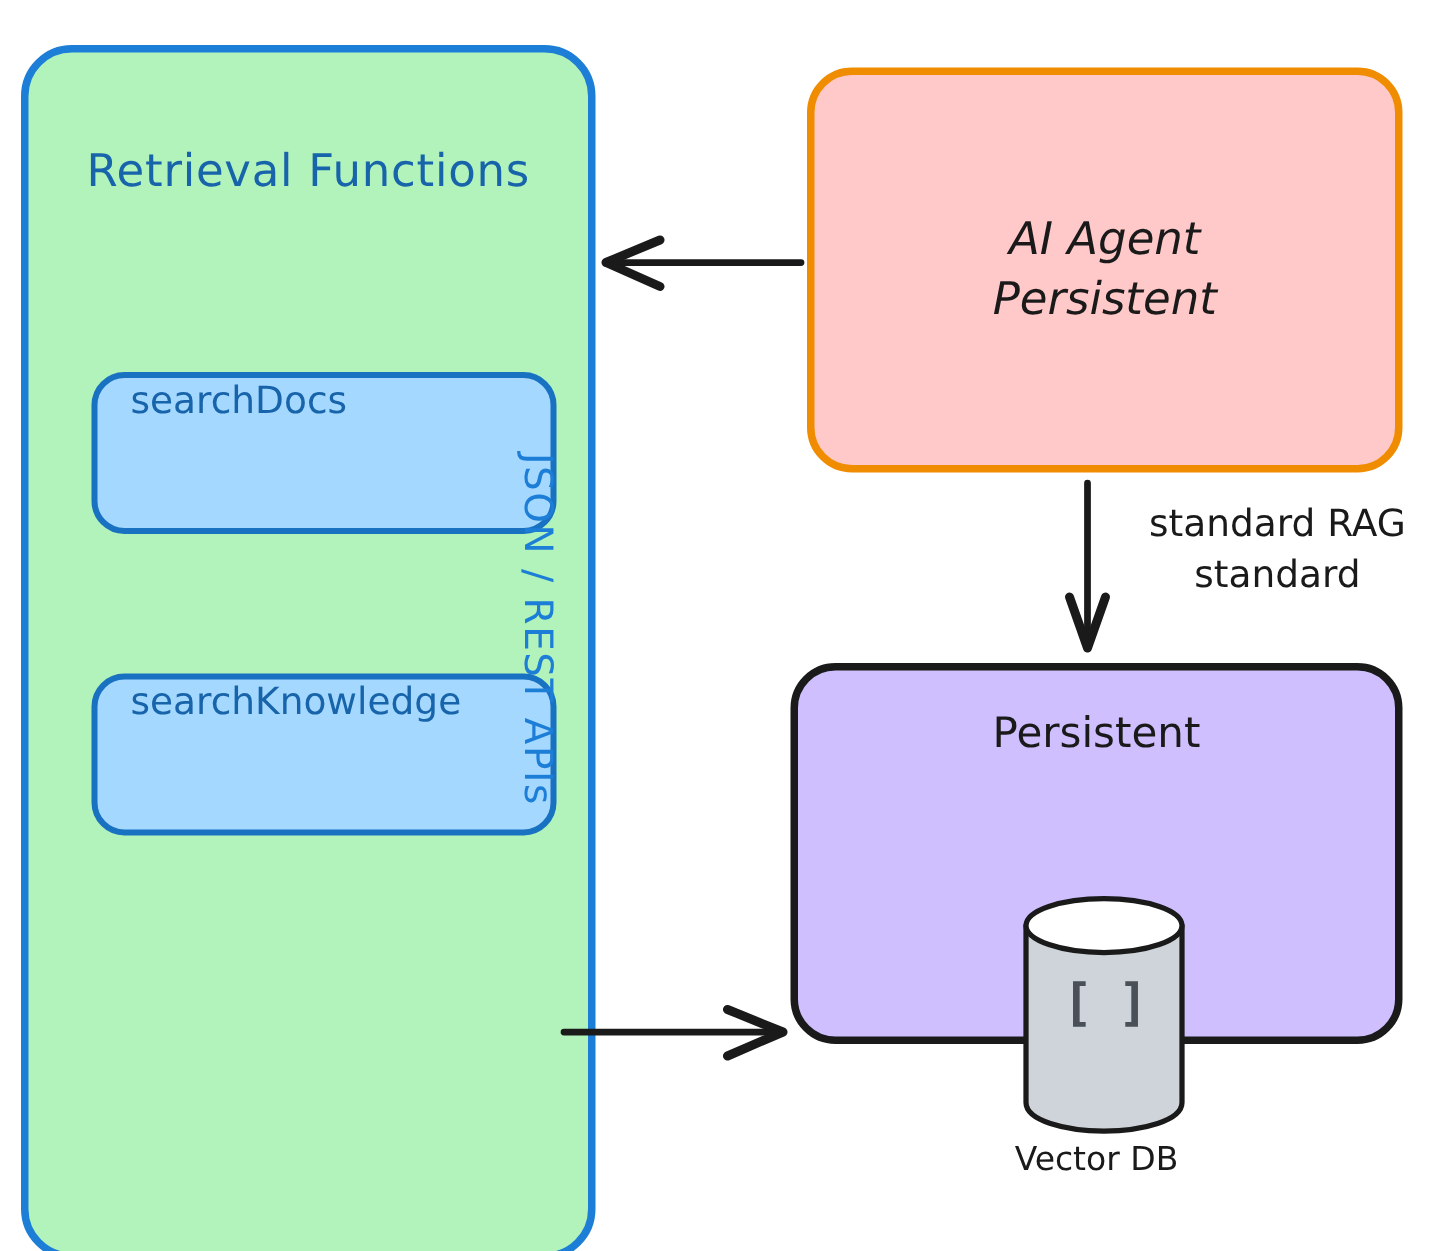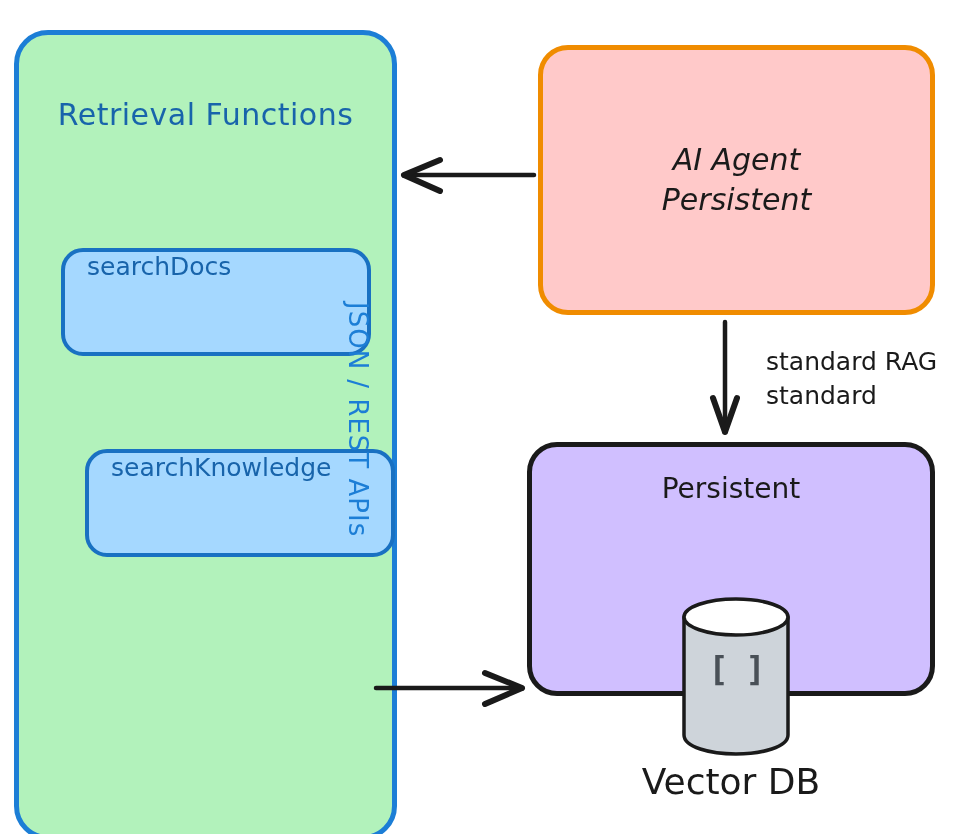--- a/index.html
+++ b/index.html
@@ -53,21 +53,21 @@
     display: flex;
     align-items: flex-start;
   }
   .fn-label {
     padding-left: 22px;
     color: #1864ab;
     font-size: 25px;
     white-space: nowrap;
   }
   #fn-0 { top: 213px; }
-  #fn-1 { top: 414px; margin-left: 24px; }
+  #fn-1 { top: 414px; }
   #fn-2 { top: 615px; }
 
   
   #agent-box {
     left: 538px;
     top: 45px;
     width: 397px;
     height: 270px;
     background: #ffc9c9;
     border: 5px solid #f08c00;
@@ -112,46 +112,47 @@
     width: 112px;
     height: 162px;
   }
   #vector-db-label {
     position: absolute;
     left: 0;
     top: 314px;
     width: 100%;
     text-align: center;
     color: #1a1a1a;
-    font-size: 36px;
+    font-size: 22px;
   }
 
   
   #api-label {
     position: absolute;
     left: 373px;
     top: 302px;
     width: 300px;
     color: #1c7ed6;
     font-size: 26px;
     letter-spacing: 1px;
     transform: rotate(90deg);
     transform-origin: 0 0;
     white-space: nowrap;
   }
 
   
   #rag-label {
     position: absolute;
     left: 766px;
-    top: 345px;
+    top: 332px;
     color: #1a1a1a;
     font-size: 25px;
     line-height: 1.36;
     white-space: nowrap;
+    text-align: center;
   }
 
   svg.overlay {
     position: absolute;
     left: 0;
     top: 0;
     width: 967px;
     height: 834px;
     pointer-events: none;
   }

